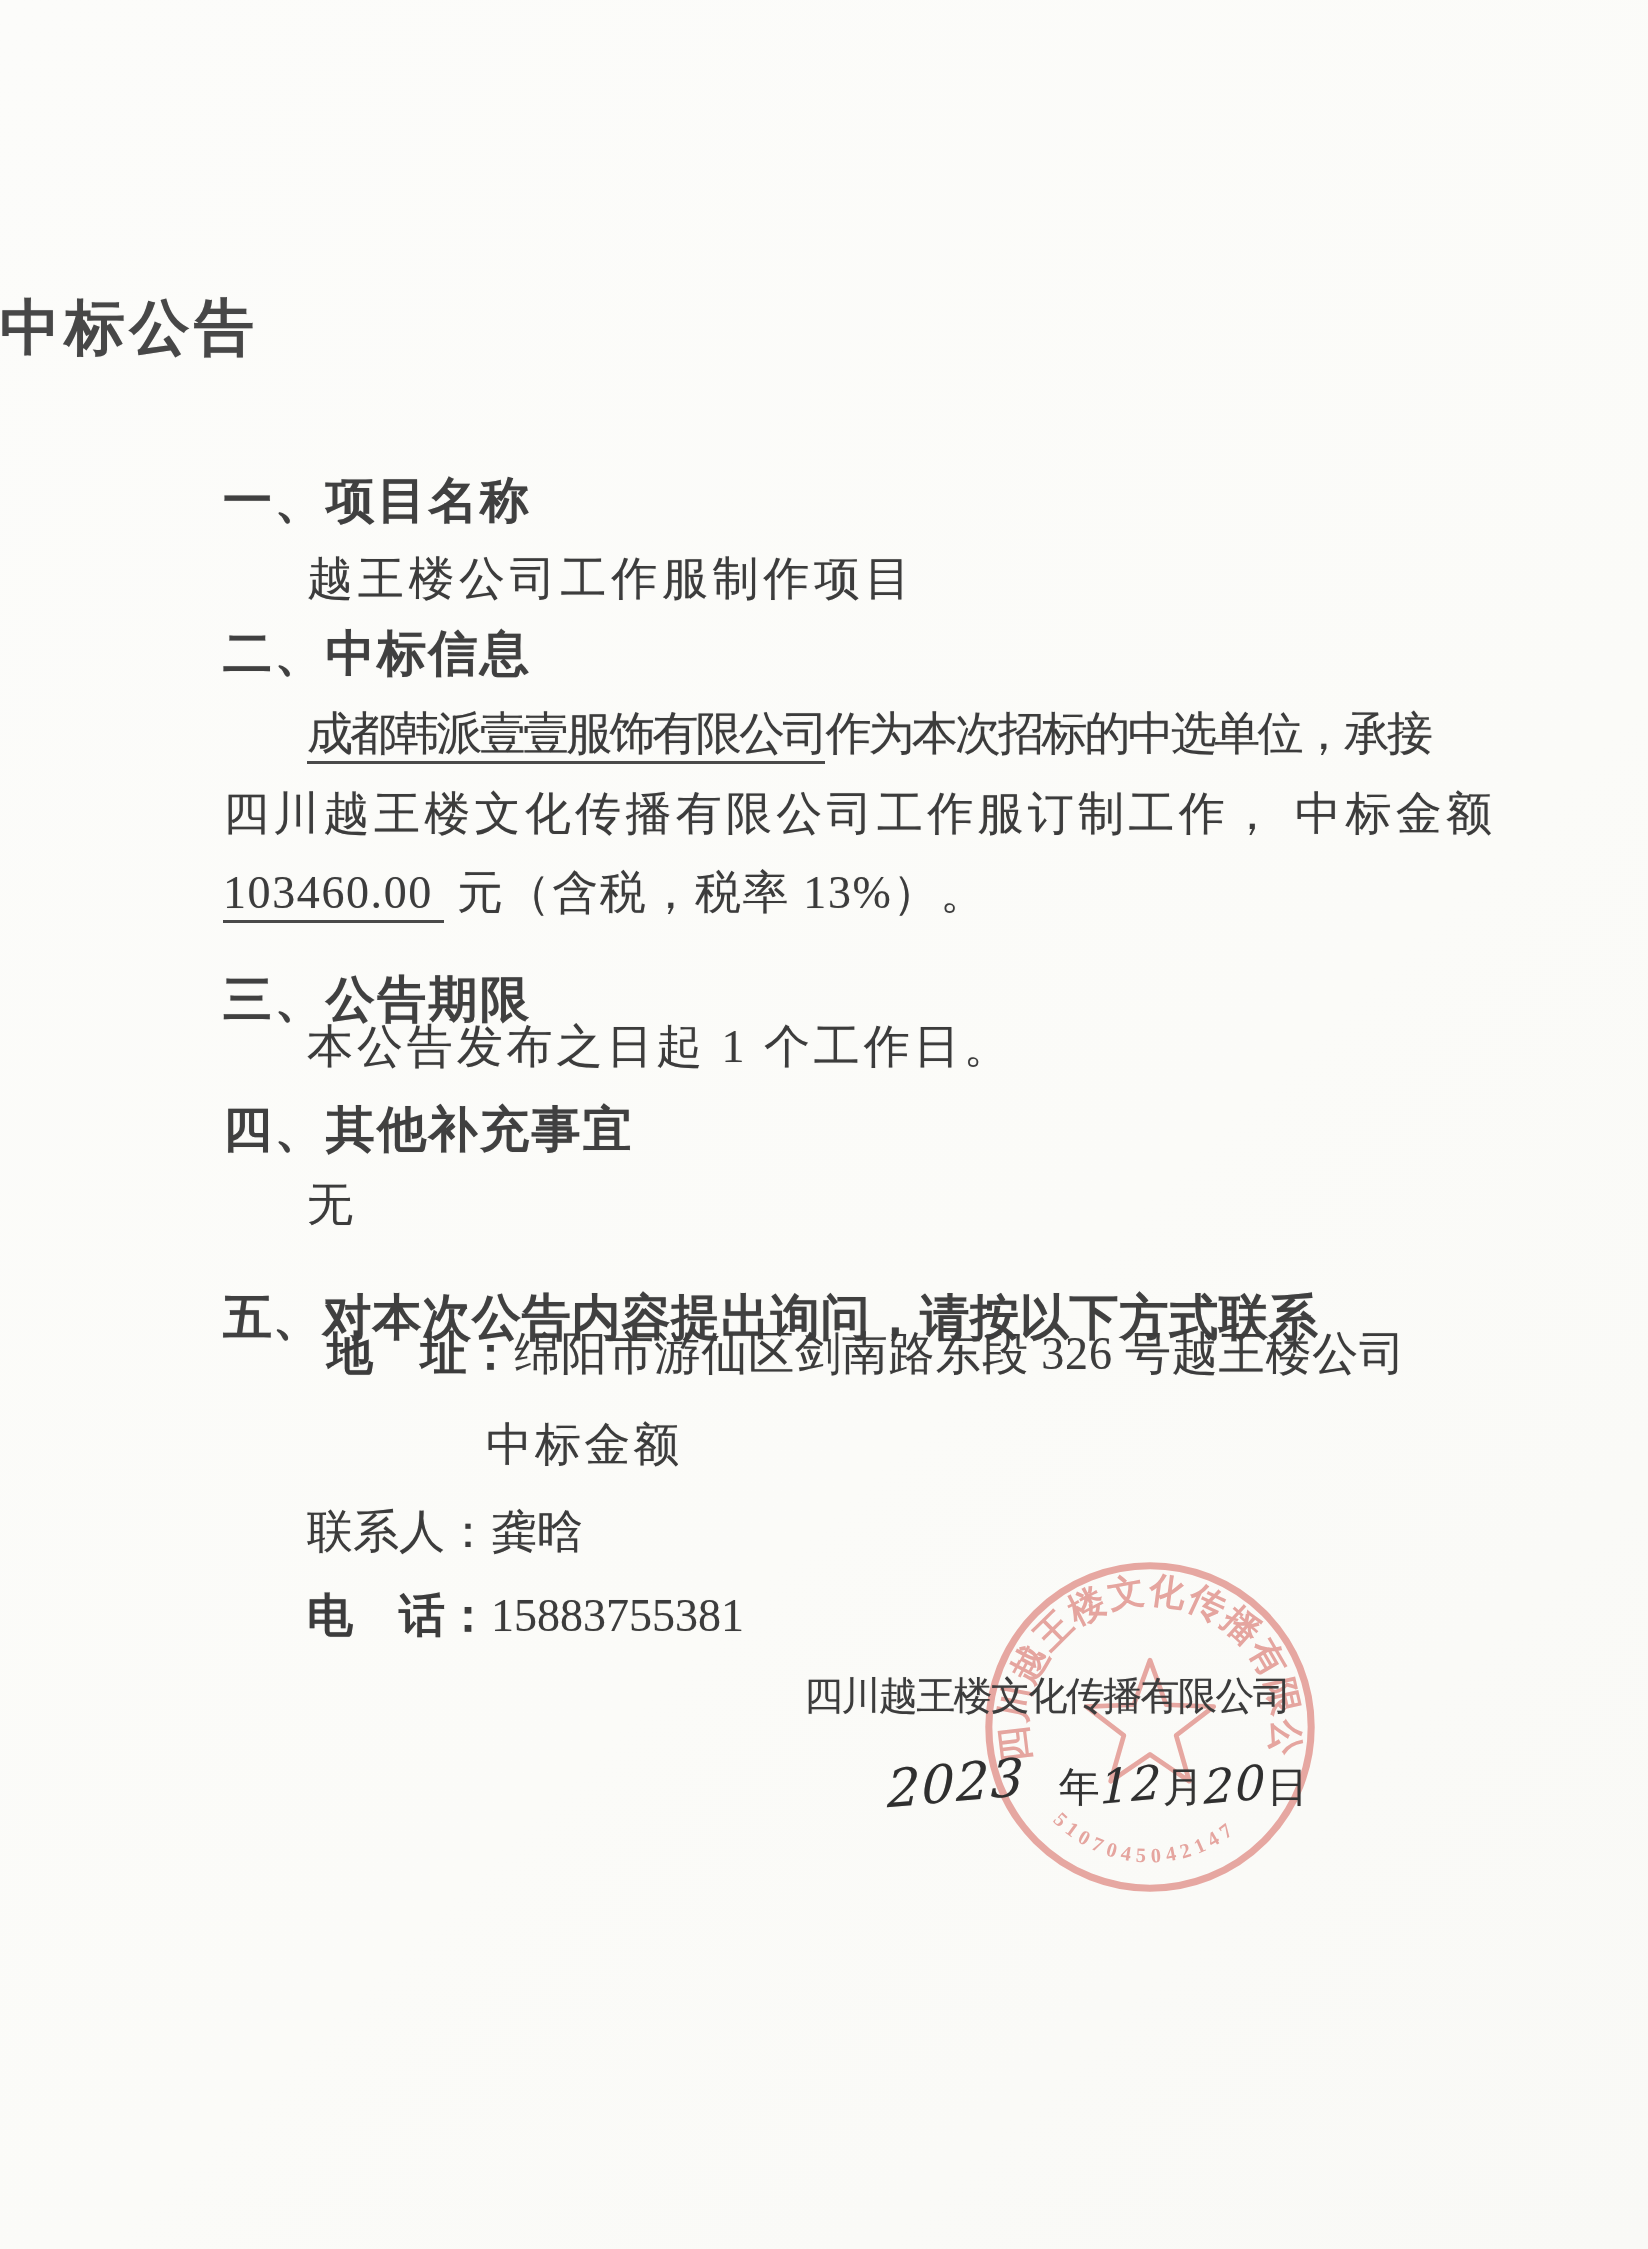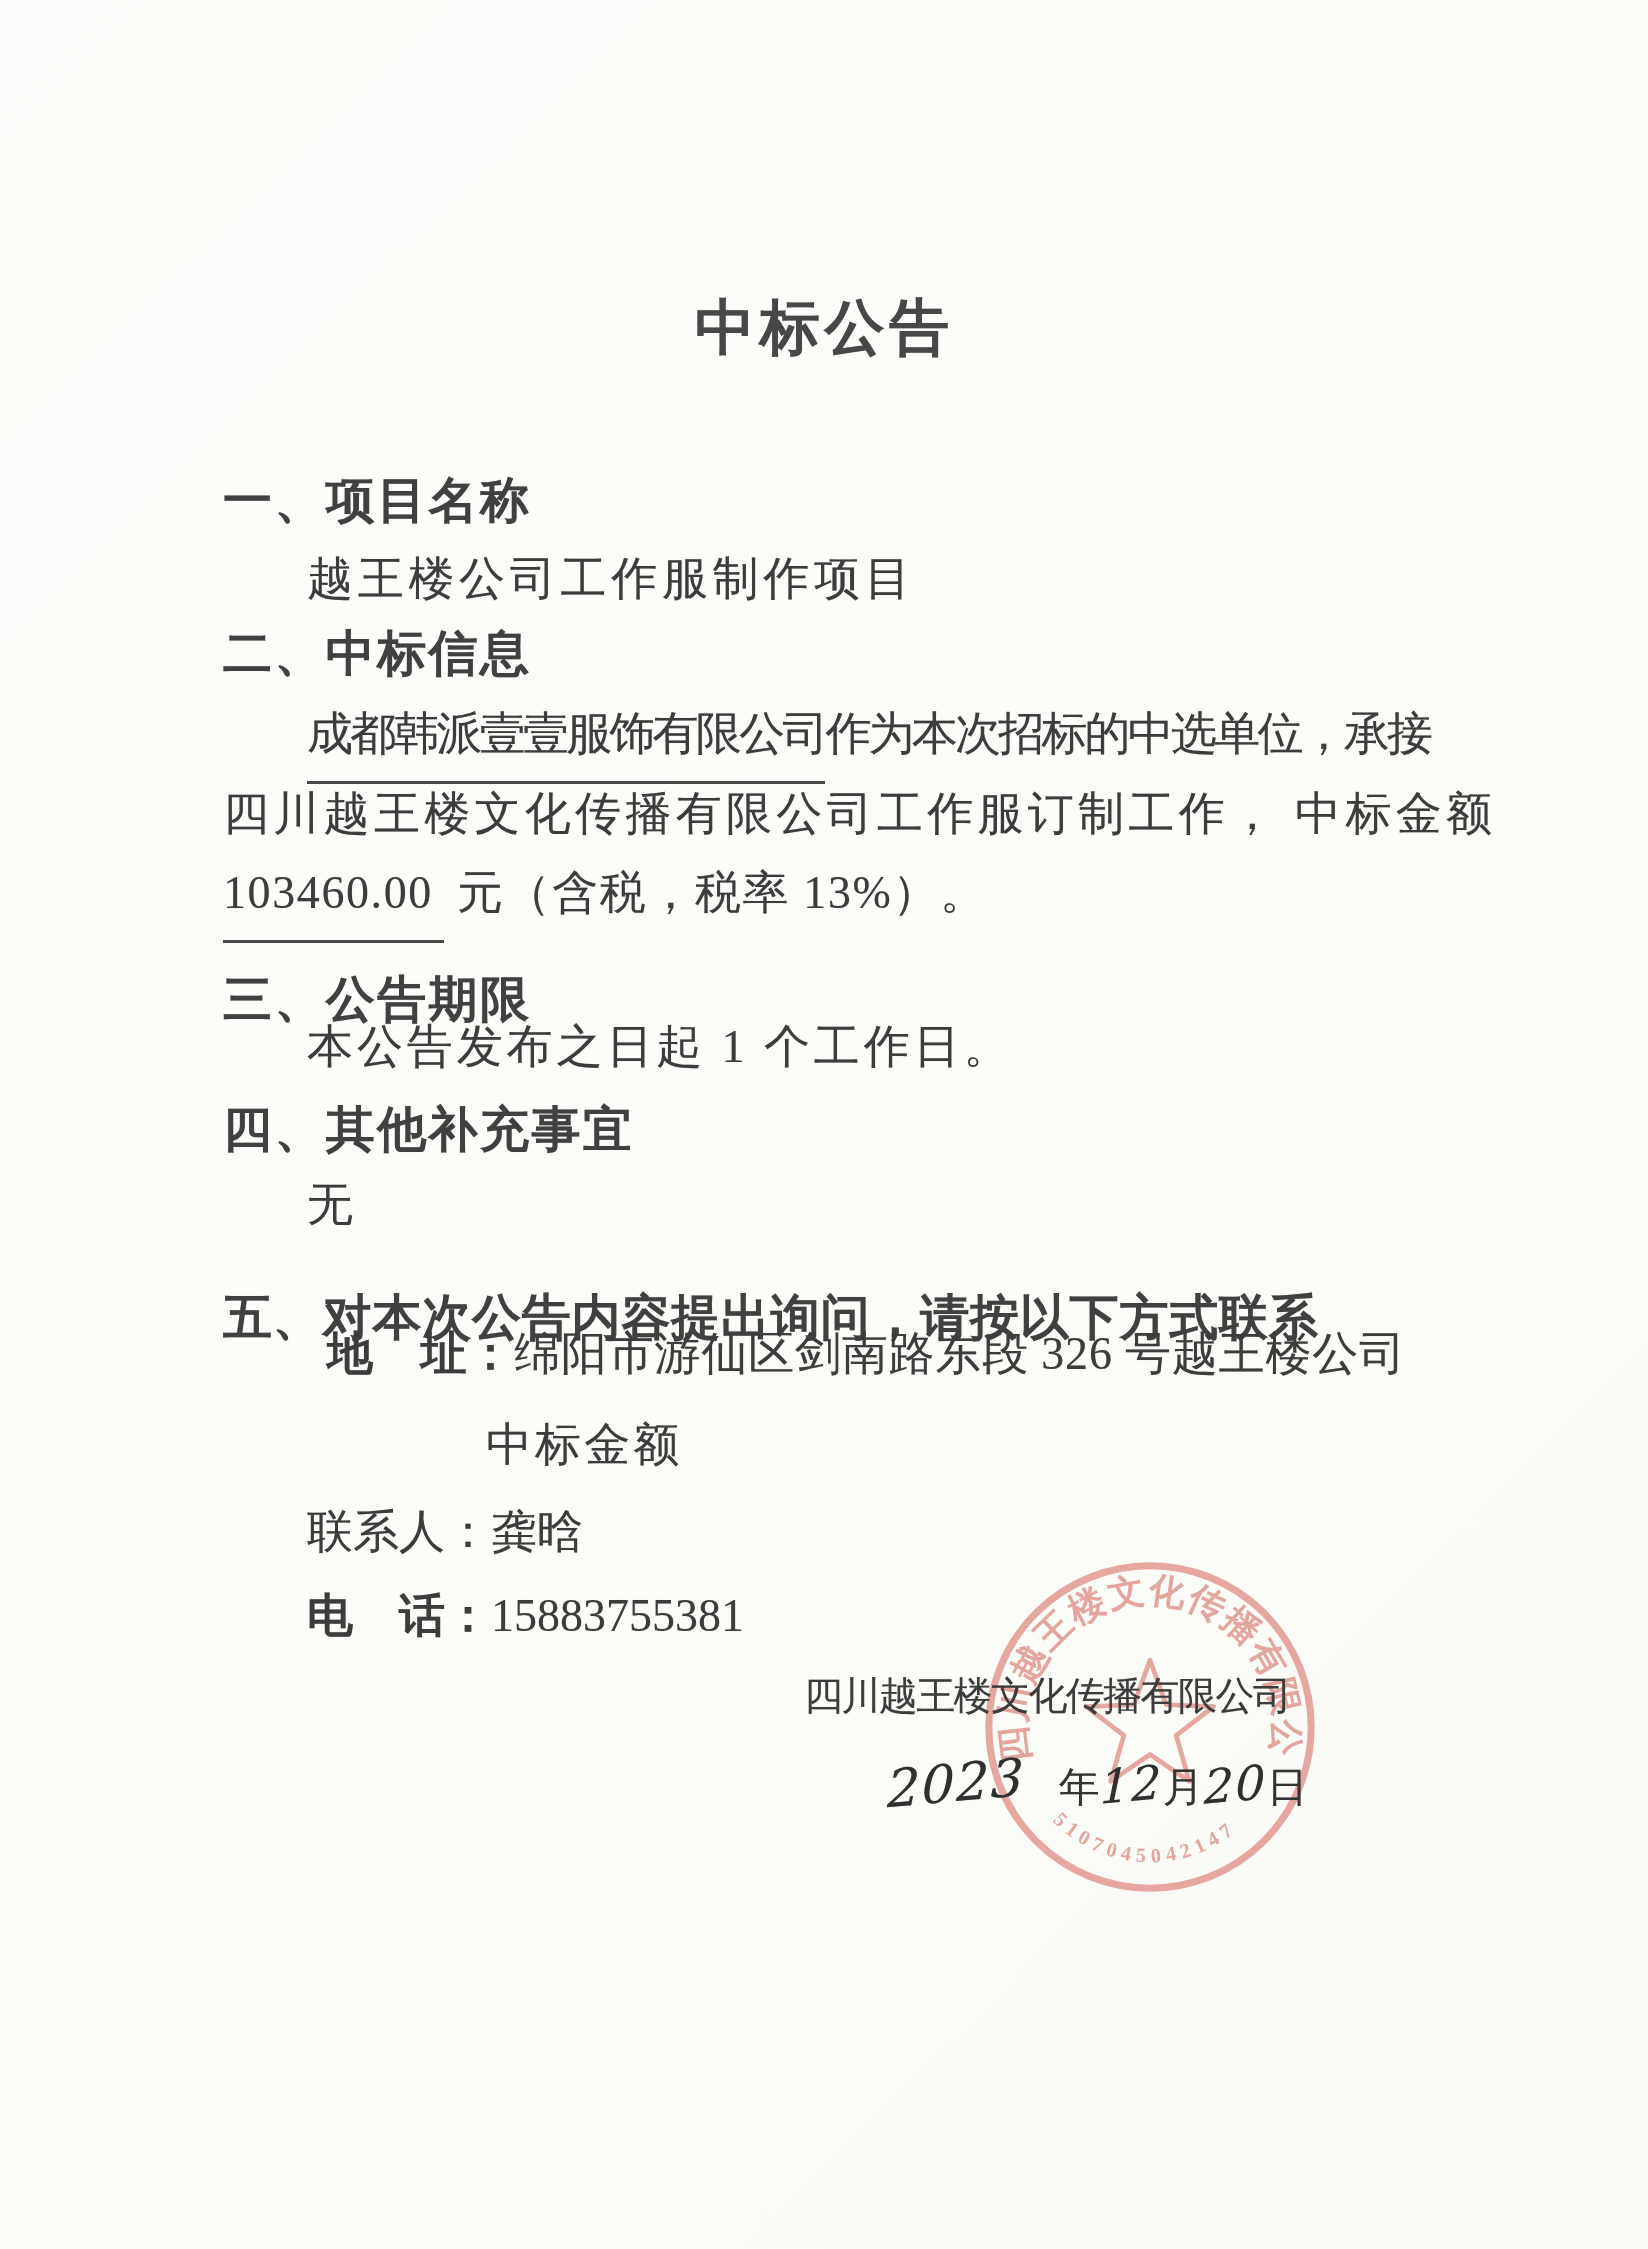--- a/index.html
+++ b/index.html
@@ -7,31 +7,31 @@
     position:relative;
     width:1649px;height:2250px;
     margin:0 auto;
     background:linear-gradient(135deg,#fcfcfa 0%,#fbfbf8 60%,#f9f9f6 100%);
     overflow:hidden;
     font-family:"Liberation Serif","DejaVu Serif",serif;
     color:#3a3a3a;
   }
   .line{position:absolute;white-space:nowrap;z-index:2;text-shadow:0 0 0.8px rgba(50,50,50,.35);}
   .doc-title{
-    width:100%;text-align:center;
+    width:100%;
     font-size:60px;font-weight:bold;letter-spacing:4.7px;
     font-family:"Liberation Serif","DejaVu Serif",serif;
     color:#474747;
   }
   .heading{
     font-family:"Liberation Sans","DejaVu Sans",sans-serif;
     font-weight:bold;font-size:49px;color:#404040;letter-spacing:2.4px;
   }
   .body-text{font-size:46px;color:#3c3c3c;}
-  .u-line{border-bottom:3.1px solid #4a4a4a;padding-bottom:22px;}
+  .u-line{border-bottom:3.1px solid #4a4a4a;padding-bottom:2px;}
   .sig{font-size:39px;letter-spacing:-1.6px;color:#3c3c3c;}
   .date-line{font-size:41px;color:#333;}
   .hand{
     display:inline-block;
     font-family:"DejaVu Serif",serif;
     font-style:italic;font-size:52px;
     transform:rotate(-5deg) skewX(-6deg);
     letter-spacing:1.6px;color:#2f2f2f;
   }
   .hand-small{font-size:47px;}

